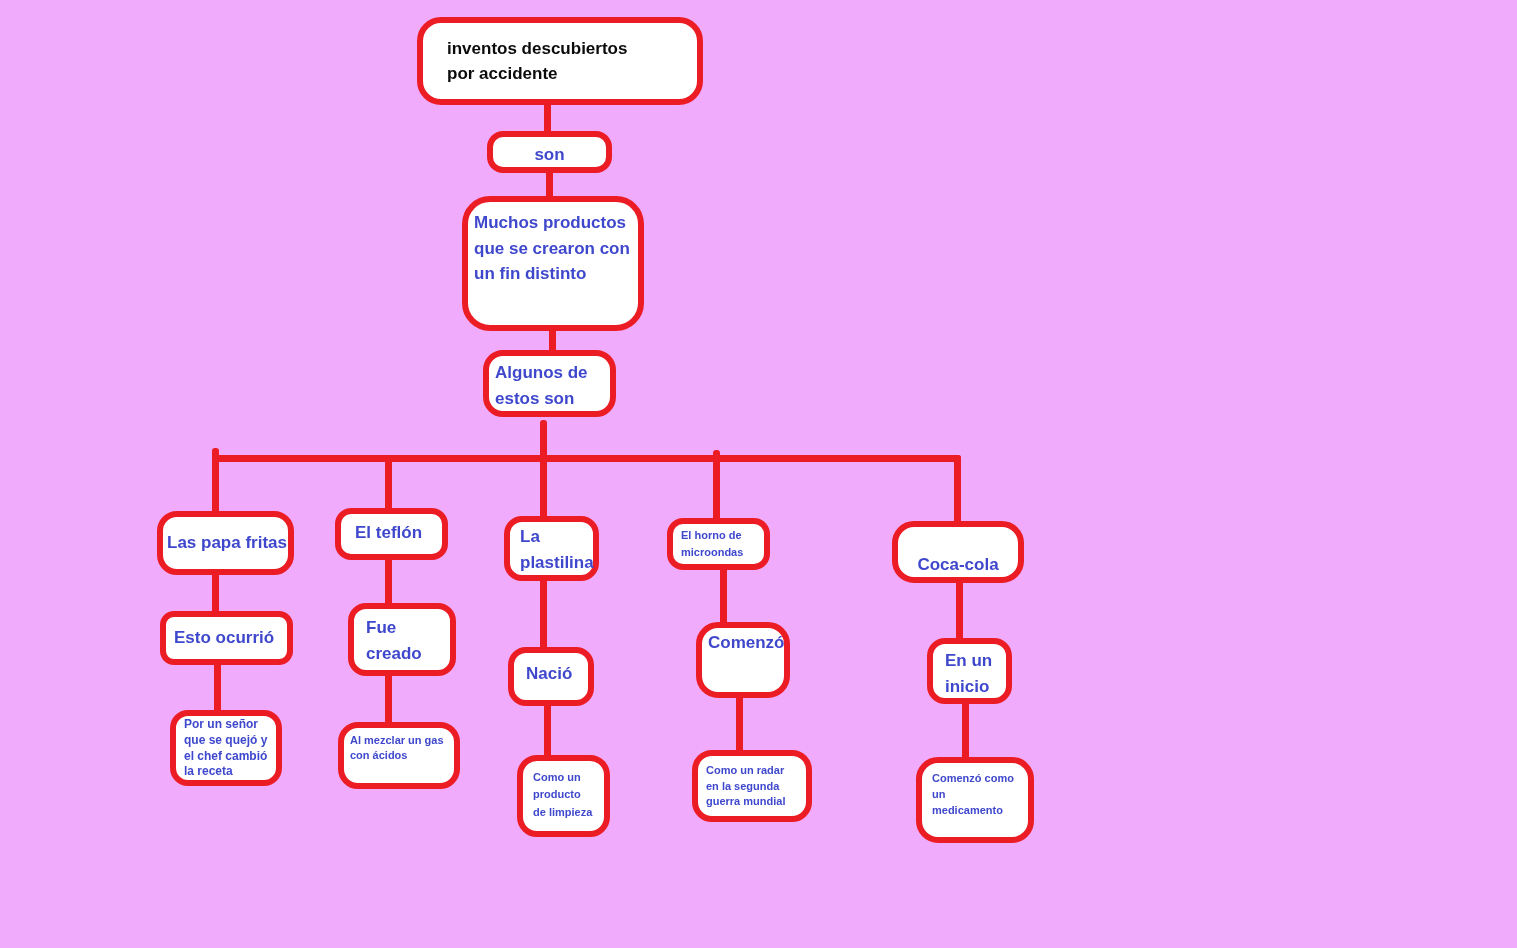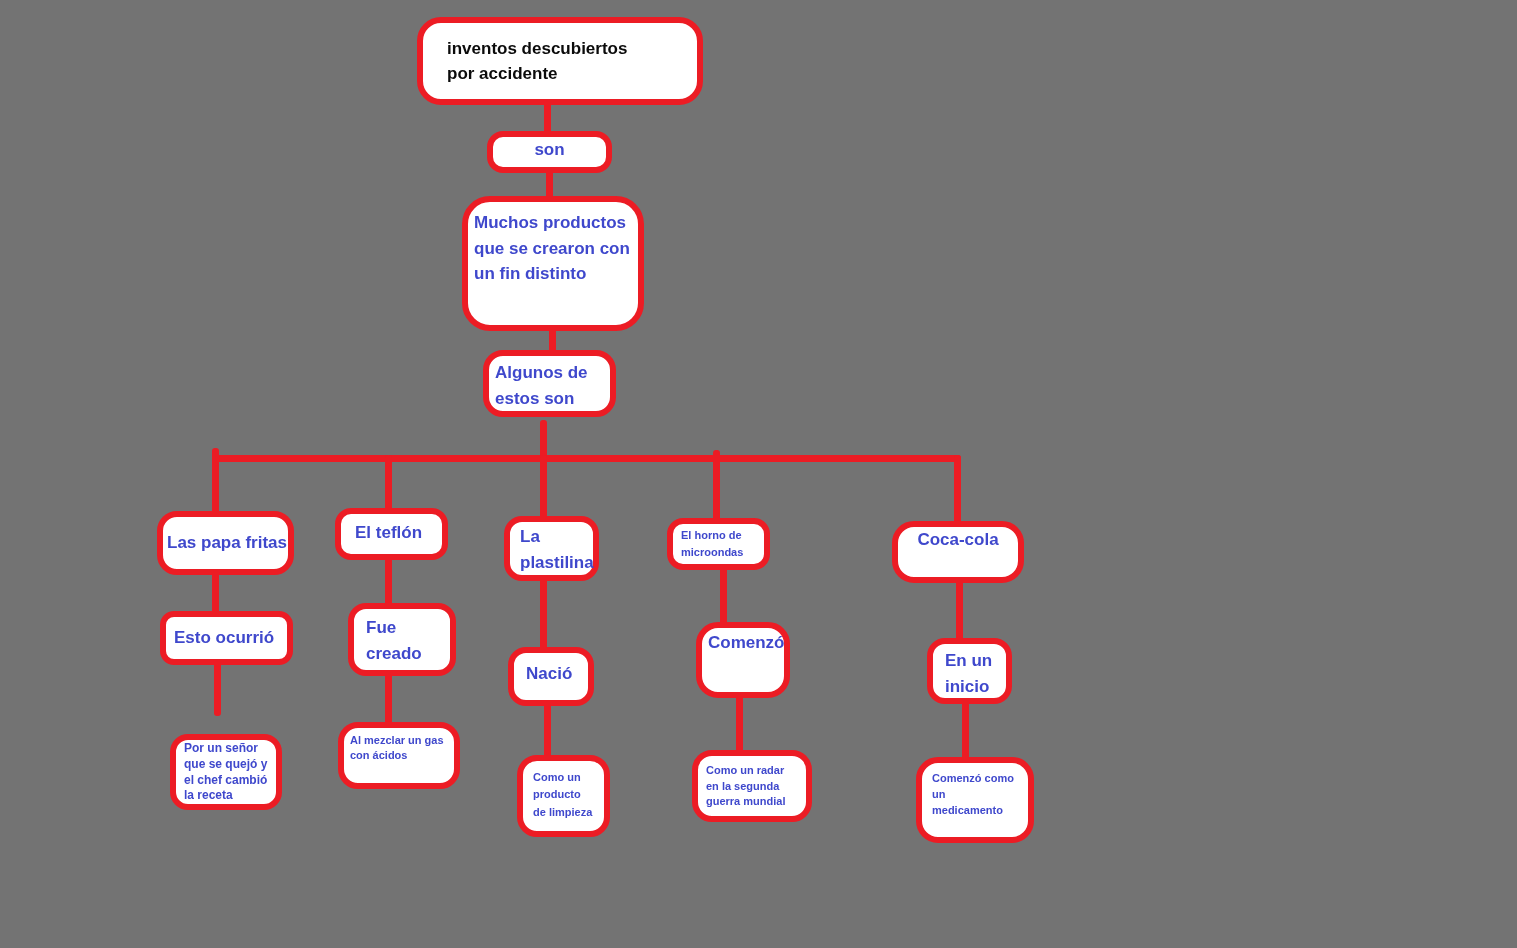--- a/index.html
+++ b/index.html
@@ -1,40 +1,40 @@
 <!DOCTYPE html>
 <html style="--red: #EC1C24; --blue: #3F48CC; --black: #0b0b0b;"><head>
 <meta charset="utf-8">
 <style>
   html,body{margin:0;padding:0;background:#ffffff;}
   #canvas{
     position:relative;
     width:1517px;height:948px;
-    background:#737373;
+    background:#f0abfc;
     font-family:"Liberation Sans", sans-serif;
     font-weight:bold;
     overflow:hidden;
   }
   .box{
     position:absolute;
     box-sizing:border-box;
     background:#ffffff;
     border:6px solid var(--red,#EC1C24);
     color:var(--blue,#3F48CC);
     display:flex;
     font-size:17px;
     line-height:1.5;
   }
   .lbl{white-space:pre-line;}
   .line{position:absolute;background:var(--red,#EC1C24);border-radius:3px;}
-  .ctr{align-items:flex-start;justify-content:center;text-align:center;}
+  .ctr{align-items:flex-end;justify-content:center;text-align:center;}
   .midleft{align-items:center;justify-content:flex-start;}
   .black{color:var(--black,#0b0b0b);}
   .fs13{font-size:11px;}
-  .fs12{font-size:12px;margin-top:24px;}
+  .fs12{font-size:12px;}
 </style>
 </head>
 <body>
 
 <div id="canvas">
 
   <div class="line" style="left:544px;top:102px;width:7px;height:34px"></div>
   <div class="line" style="left:546px;top:168px;width:7px;height:33px"></div>
   <div class="line" style="left:549px;top:326px;width:7px;height:36px"></div>
   <div class="line" style="left:540px;top:420px;width:7px;height:40px"></div>

